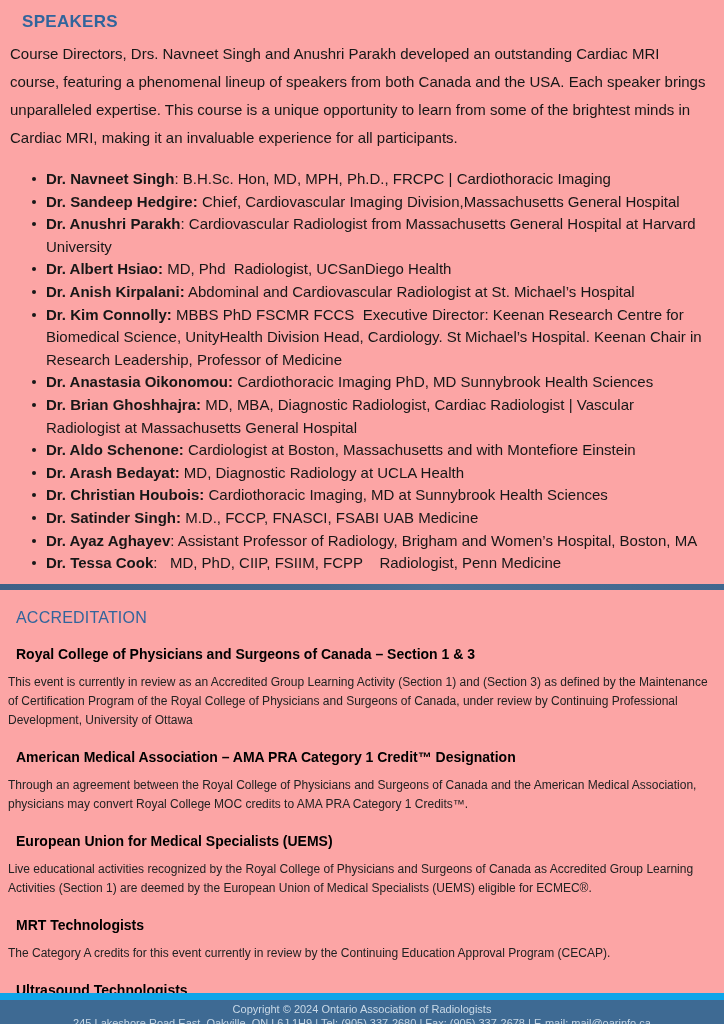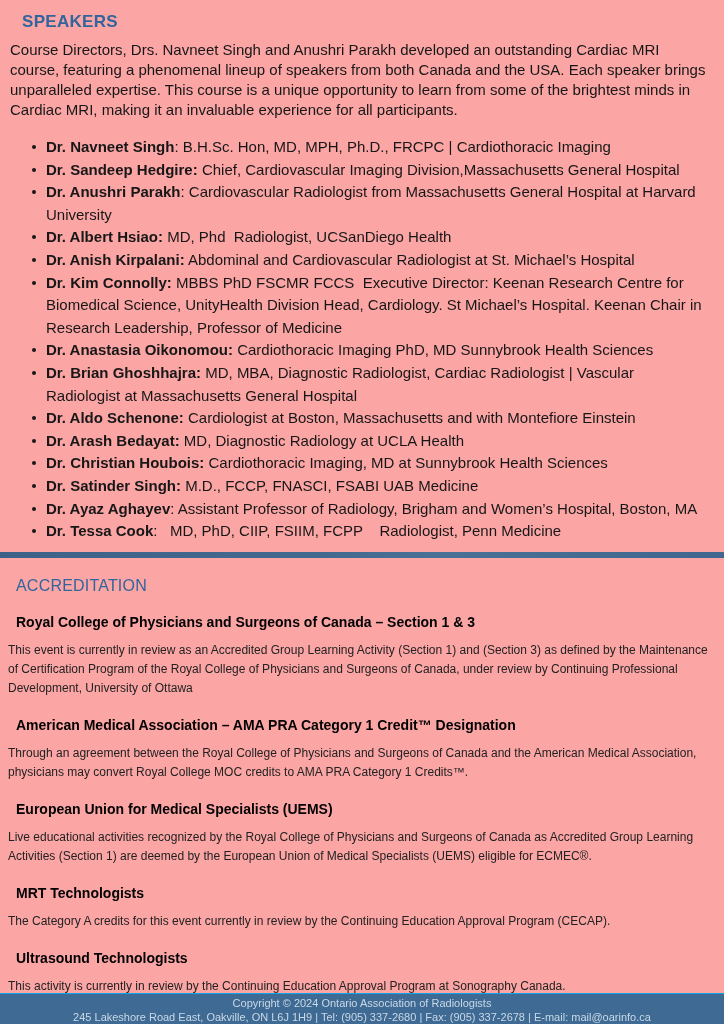--- a/index.html
+++ b/index.html
@@ -18,21 +18,21 @@
   .speakers-heading {
     color: #31659c;
     font-size: 17px;
     font-weight: bold;
     letter-spacing: 0.3px;
     margin: 0;
     padding: 12px 0 6px 12px;
   }
   .intro {
     font-size: 15px;
-    line-height: 20px;
+    line-height: 28px;
     margin: 2px 2px 0 0;
     color: #171717;
   }
   .speaker-list {
     list-style: none;
     margin: 16px 0 0 20px;
     padding: 0;
     max-width: 672px;
   }
   .speaker-list li {
@@ -89,21 +89,21 @@
 
   
   .footer {
     position: absolute;
     left: 0;
     bottom: 0;
     width: 724px;
     height: 31px;
     box-sizing: border-box;
     background: #3e6a93;
-    border-top: 1px solid #0ea5e9;
+    border-top: 7px solid #0ea5e9;
     color: #c9d9e7;
     text-align: center;
     font-size: 11px;
     line-height: 14px;
     padding-top: 2px;
   }
 </style>
 </head>
 <body>
 

